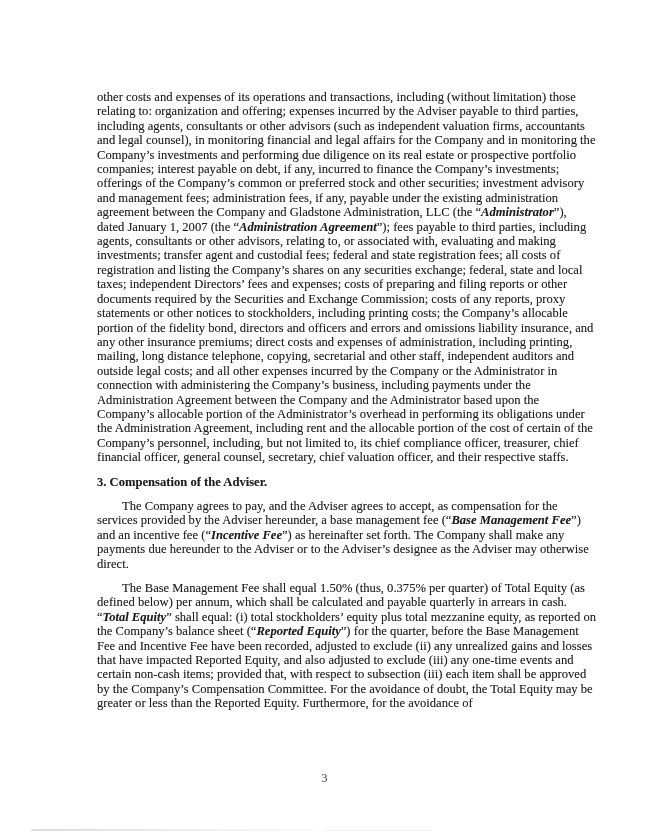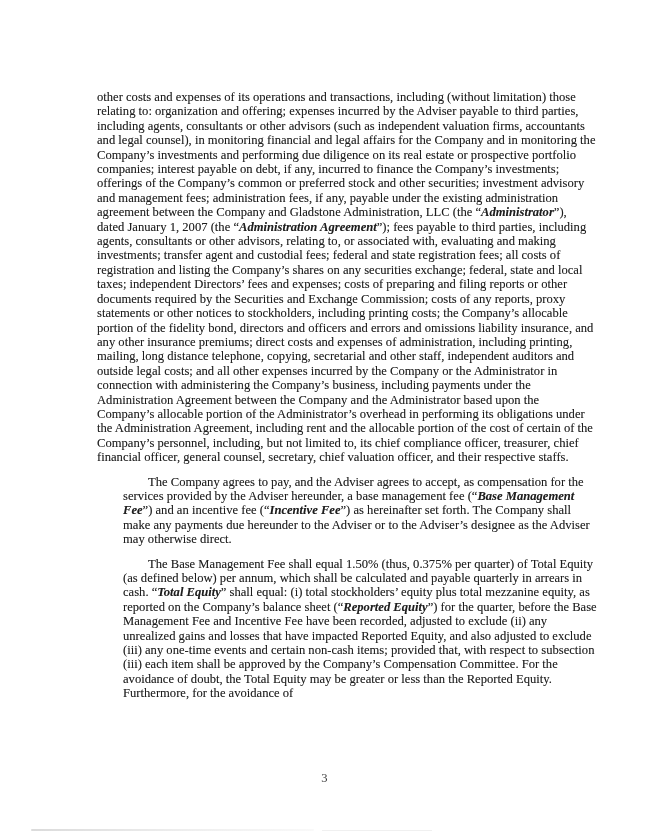--- a/index.html
+++ b/index.html
@@ -31,21 +31,20 @@
     padding: 0;
   }
   p.block + p.block {
     margin-top: 10px;
   }
   p.block:last-child {
     margin-top: 13px;
   }
   p.indent {
     text-indent: 25px;
-    margin-left: 26px;
   }
   p.heading {
     font-weight: bold;
   }
   .seg-normal { font-weight: normal; font-style: normal; }
   .seg-bold { font-weight: bold; font-style: normal; }
   .seg-bolditalic { font-weight: bold; font-style: italic; }
   .page-number {
     position: absolute;
     top: 771px;
@@ -75,19 +74,20 @@
     height: 1px;
     background: rgba(205,205,205,0.30);
   }
 </style>
 </head>
 <body>
 
 <div class="page">
   <div class="text-block">
       <p class="block"><span class="seg-normal">other costs and expenses of its operations and transactions, including (without limitation) those relating to: organization and offering; expenses incurred by the Adviser payable to third parties, including agents, consultants or other advisors (such as independent valuation firms, accountants and legal counsel), in monitoring financial and legal affairs for the Company and in monitoring the Company’s investments and performing due diligence on its real estate or prospective portfolio companies; interest payable on debt, if any, incurred to finance the Company’s investments; offerings of the Company’s common or preferred stock and other securities; investment advisory and management fees; administration fees, if any, payable under the existing administration agreement between the Company and Gladstone Administration, LLC (the “</span><span class="seg-bolditalic">Administrator</span><span class="seg-normal">”), dated January 1, 2007 (the “</span><span class="seg-bolditalic">Administration Agreement</span><span class="seg-normal">”); fees payable to third parties, including agents, consultants or other advisors, relating to, or associated with, evaluating and making investments; transfer agent and custodial fees; federal and state registration fees; all costs of registration and listing the Company’s shares on any securities exchange; federal, state and local taxes; independent Directors’ fees and expenses; costs of preparing and filing reports or other documents required by the Securities and Exchange Commission; costs of any reports, proxy statements or other notices to stockholders, including printing costs; the Company’s allocable portion of the fidelity bond, directors and officers and errors and omissions liability insurance, and any other insurance premiums; direct costs and expenses of administration, including printing, mailing, long distance telephone, copying, secretarial and other staff, independent auditors and outside legal costs; and all other expenses incurred by the Company or the Administrator in connection with administering the Company’s business, including payments under the Administration Agreement between the Company and the Administrator based upon the Company’s allocable portion of the Administrator’s overhead in performing its obligations under the Administration Agreement, including rent and the allocable portion of the cost of certain of the Company’s personnel, including, but not limited to, its chief compliance officer, treasurer, chief financial officer, general counsel, secretary, chief valuation officer, and their respective staffs.</span></p>
+      <p class="block heading"><span class="seg-bold">3. Compensation of the Adviser.</span></p>
       <p class="block indent"><span class="seg-normal">The Company agrees to pay, and the Adviser agrees to accept, as compensation for the services provided by the Adviser hereunder, a base management fee (“</span><span class="seg-bolditalic">Base Management Fee</span><span class="seg-normal">”) and an incentive fee (“</span><span class="seg-bolditalic">Incentive Fee</span><span class="seg-normal">”) as hereinafter set forth. The Company shall make any payments due hereunder to the Adviser or to the Adviser’s designee as the Adviser may otherwise direct.</span></p>
       <p class="block indent"><span class="seg-normal">The Base Management Fee shall equal 1.50% (thus, 0.375% per quarter) of Total Equity (as defined below) per annum, which shall be calculated and payable quarterly in arrears in cash. “</span><span class="seg-bolditalic">Total Equity</span><span class="seg-normal">” shall equal: (i) total stockholders’ equity plus total mezzanine equity, as reported on the Company’s balance sheet (“</span><span class="seg-bolditalic">Reported Equity</span><span class="seg-normal">”) for the quarter, before the Base Management Fee and Incentive Fee have been recorded, adjusted to exclude (ii) any unrealized gains and losses that have impacted Reported Equity, and also adjusted to exclude (iii) any one-time events and certain non-cash items; provided that, with respect to subsection (iii) each item shall be approved by the Company’s Compensation Committee. For the avoidance of doubt, the Total Equity may be greater or less than the Reported Equity.  Furthermore, for the avoidance of</span></p>
     </div>
   <div class="page-number">3</div>
   <div class="scan-artifact"></div>
   <div class="scan-artifact-2"></div>
 </div>
 
 </body></html>

